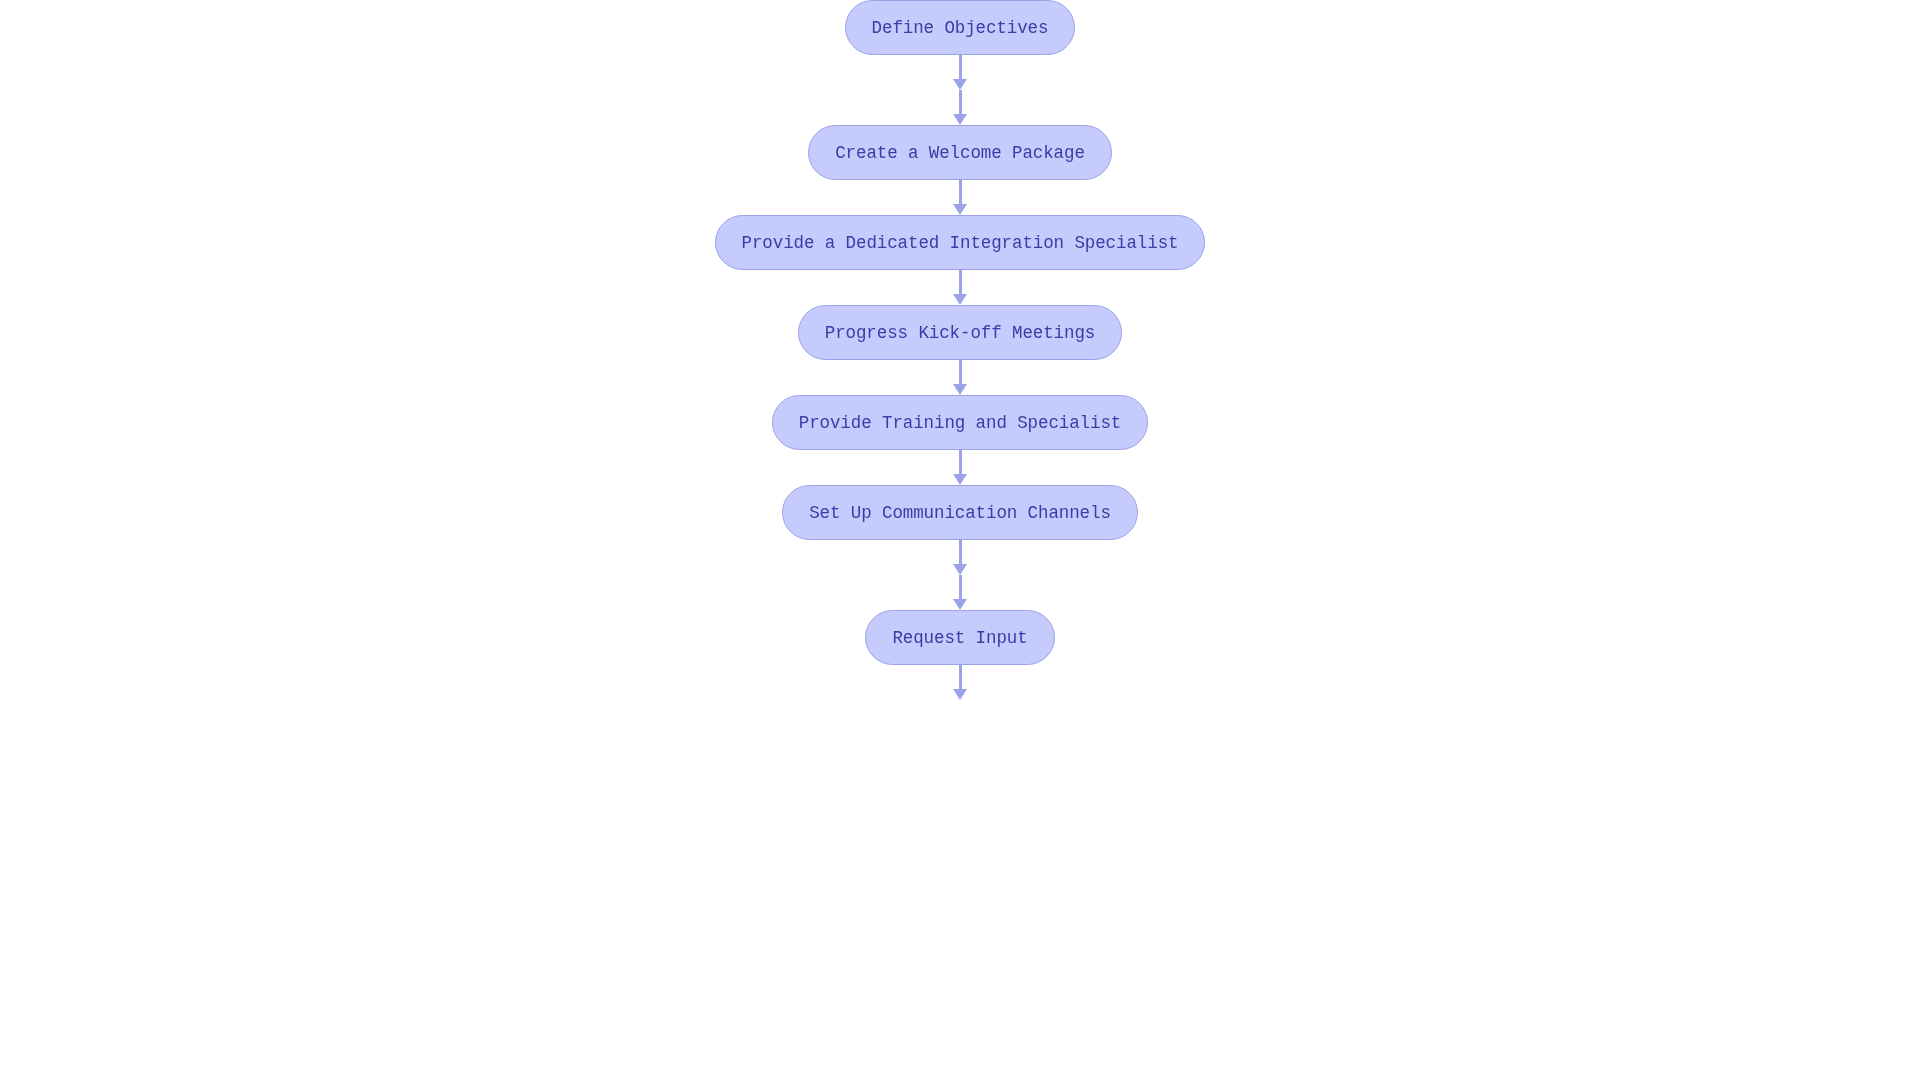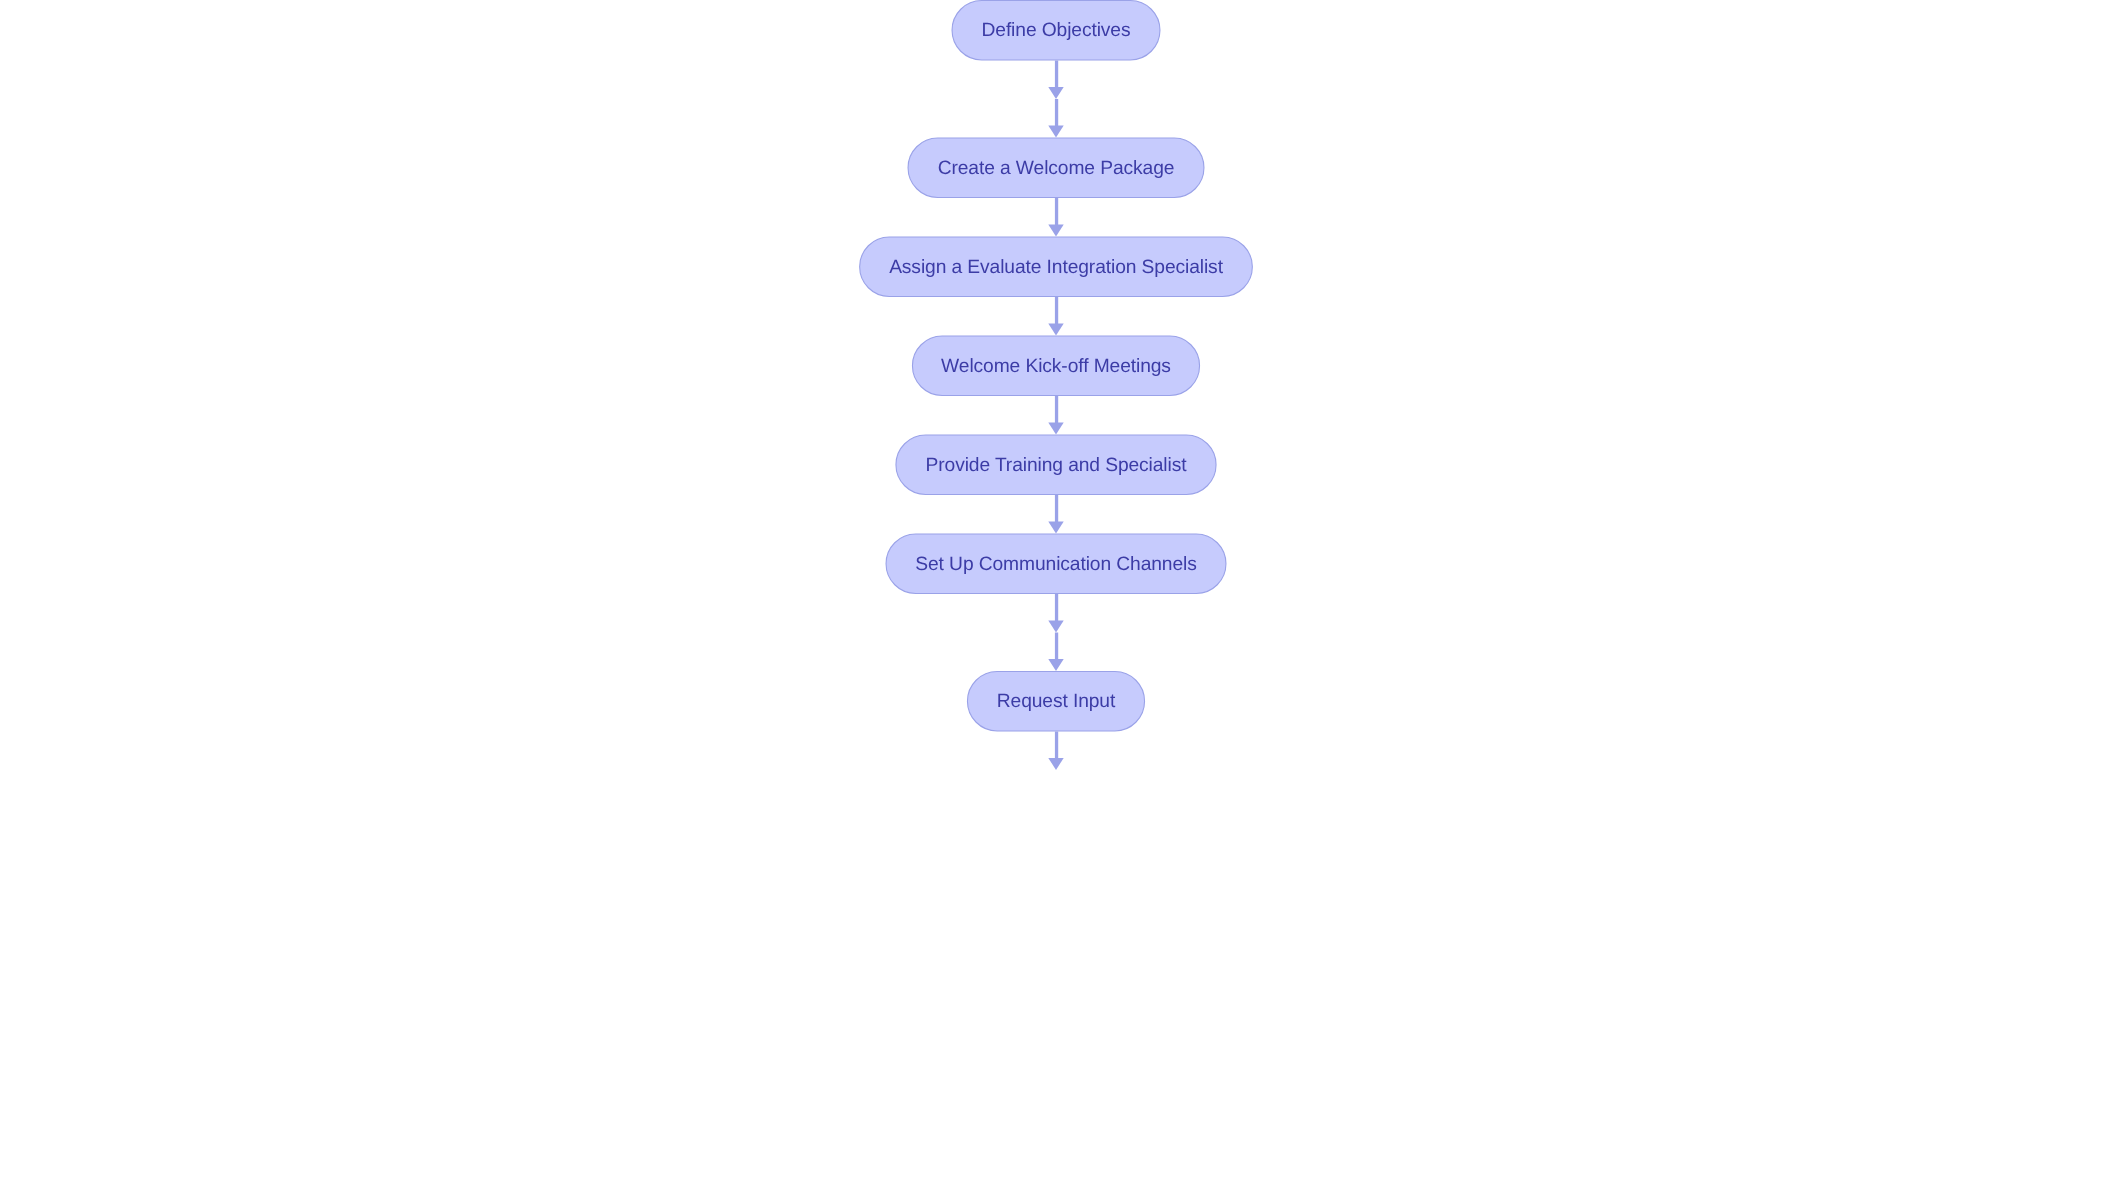--- a/index.html
+++ b/index.html
@@ -32,21 +32,21 @@
   }
 
   .flow-node {
     box-sizing: border-box;
     height: 55px;
     border-radius: 28px;
     background: #c6cbfd;
     border: 1px solid #9aa2e8;
     color: #3c3ca6;
     font-size: 17.5px;
-    font-family: Liberation Sans, sans-serif;
+    font-family: Liberation Mono, monospace;
     letter-spacing: -0.1px;
     display: flex;
     align-items: center;
     justify-content: center;
     white-space: nowrap;
     padding: 0 26px;
   }
 
   .flow-connector {
     position: relative;
@@ -98,30 +98,30 @@
     <div class="flow-node">
       <span>Create a Welcome Package</span>
     </div>
 
     <div class="flow-connector">
       <div class="conn-line"></div>
       <div class="conn-head"></div>
     </div>
 
     <div class="flow-node">
-      <span>Assign a Evaluate Integration Specialist</span>
+      <span>Provide a Dedicated Integration Specialist</span>
     </div>
 
     <div class="flow-connector">
       <div class="conn-line"></div>
       <div class="conn-head"></div>
     </div>
 
     <div class="flow-node">
-      <span>Welcome Kick-off Meetings</span>
+      <span>Progress Kick-off Meetings</span>
     </div>
 
     <div class="flow-connector">
       <div class="conn-line"></div>
       <div class="conn-head"></div>
     </div>
 
     <div class="flow-node">
       <span>Provide Training and Specialist</span>
     </div>

